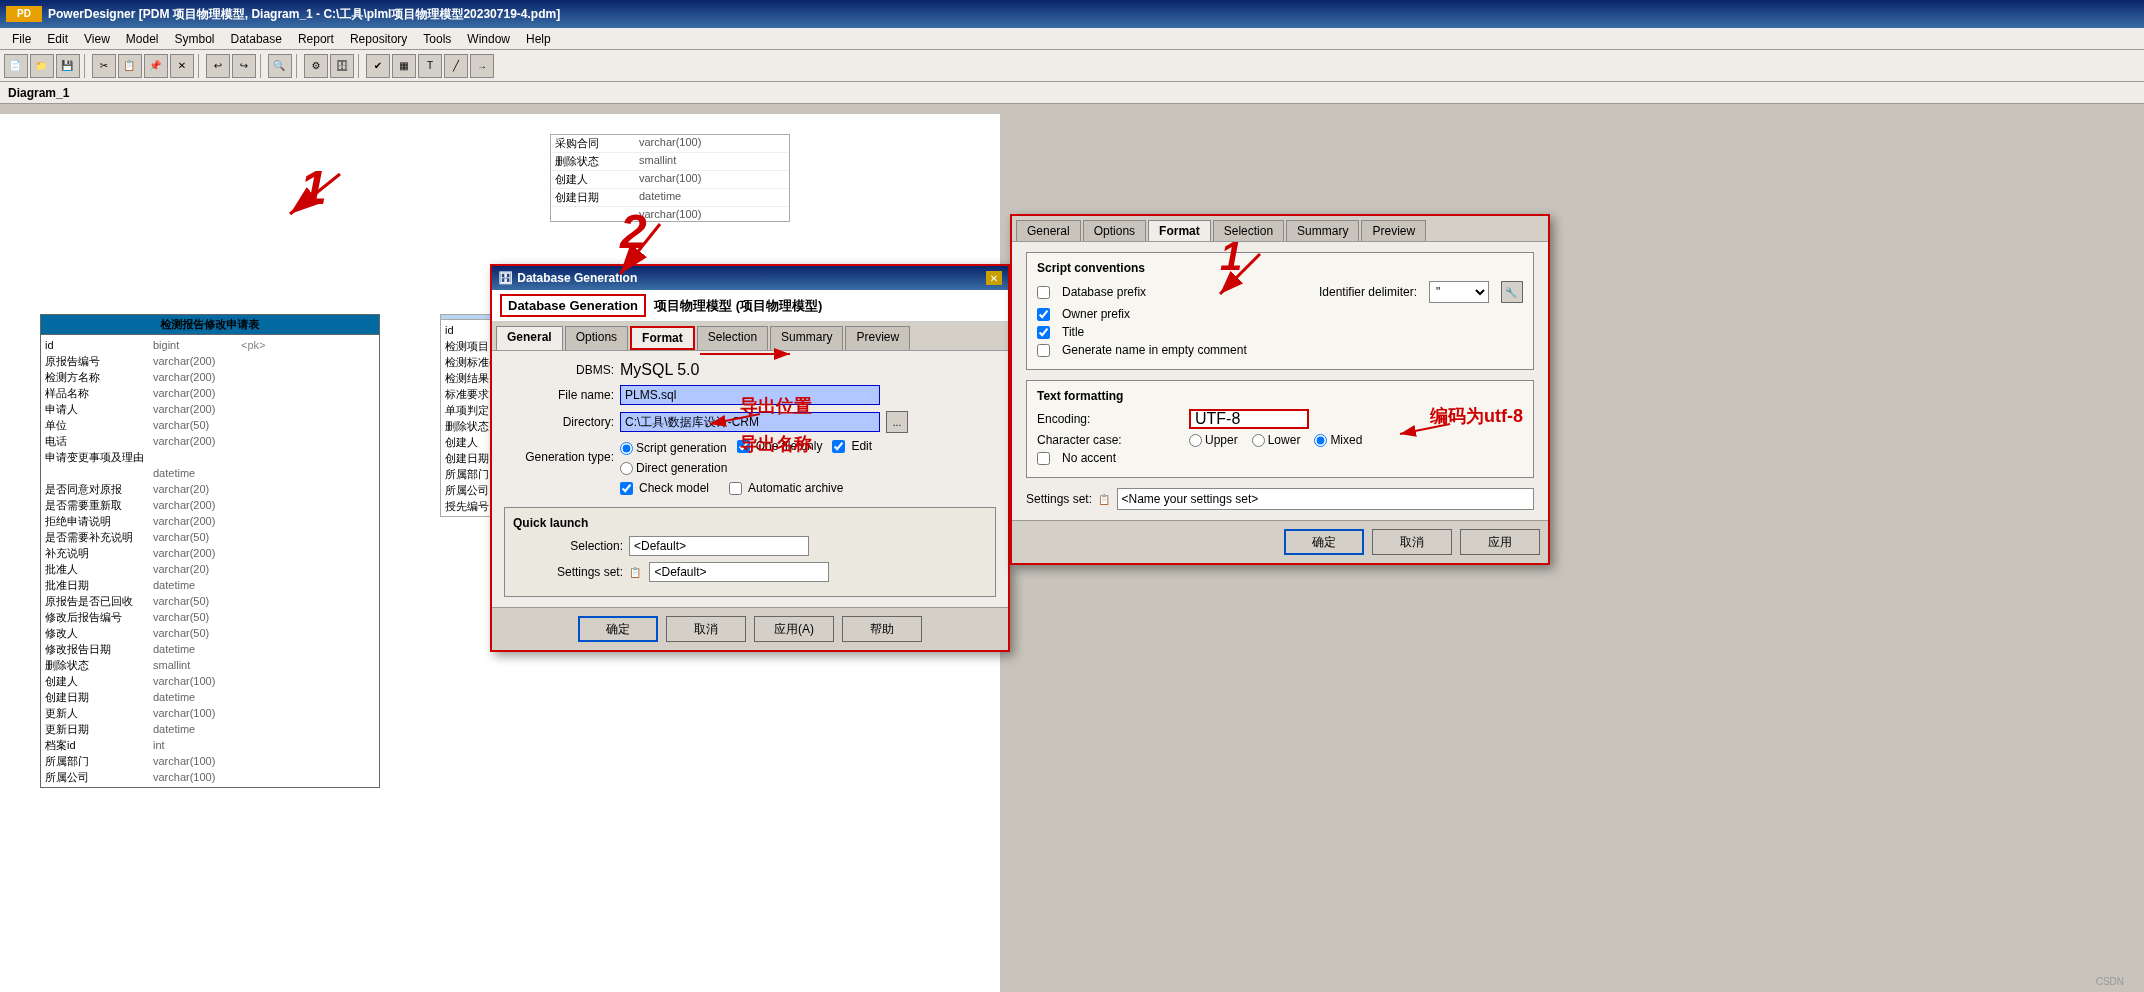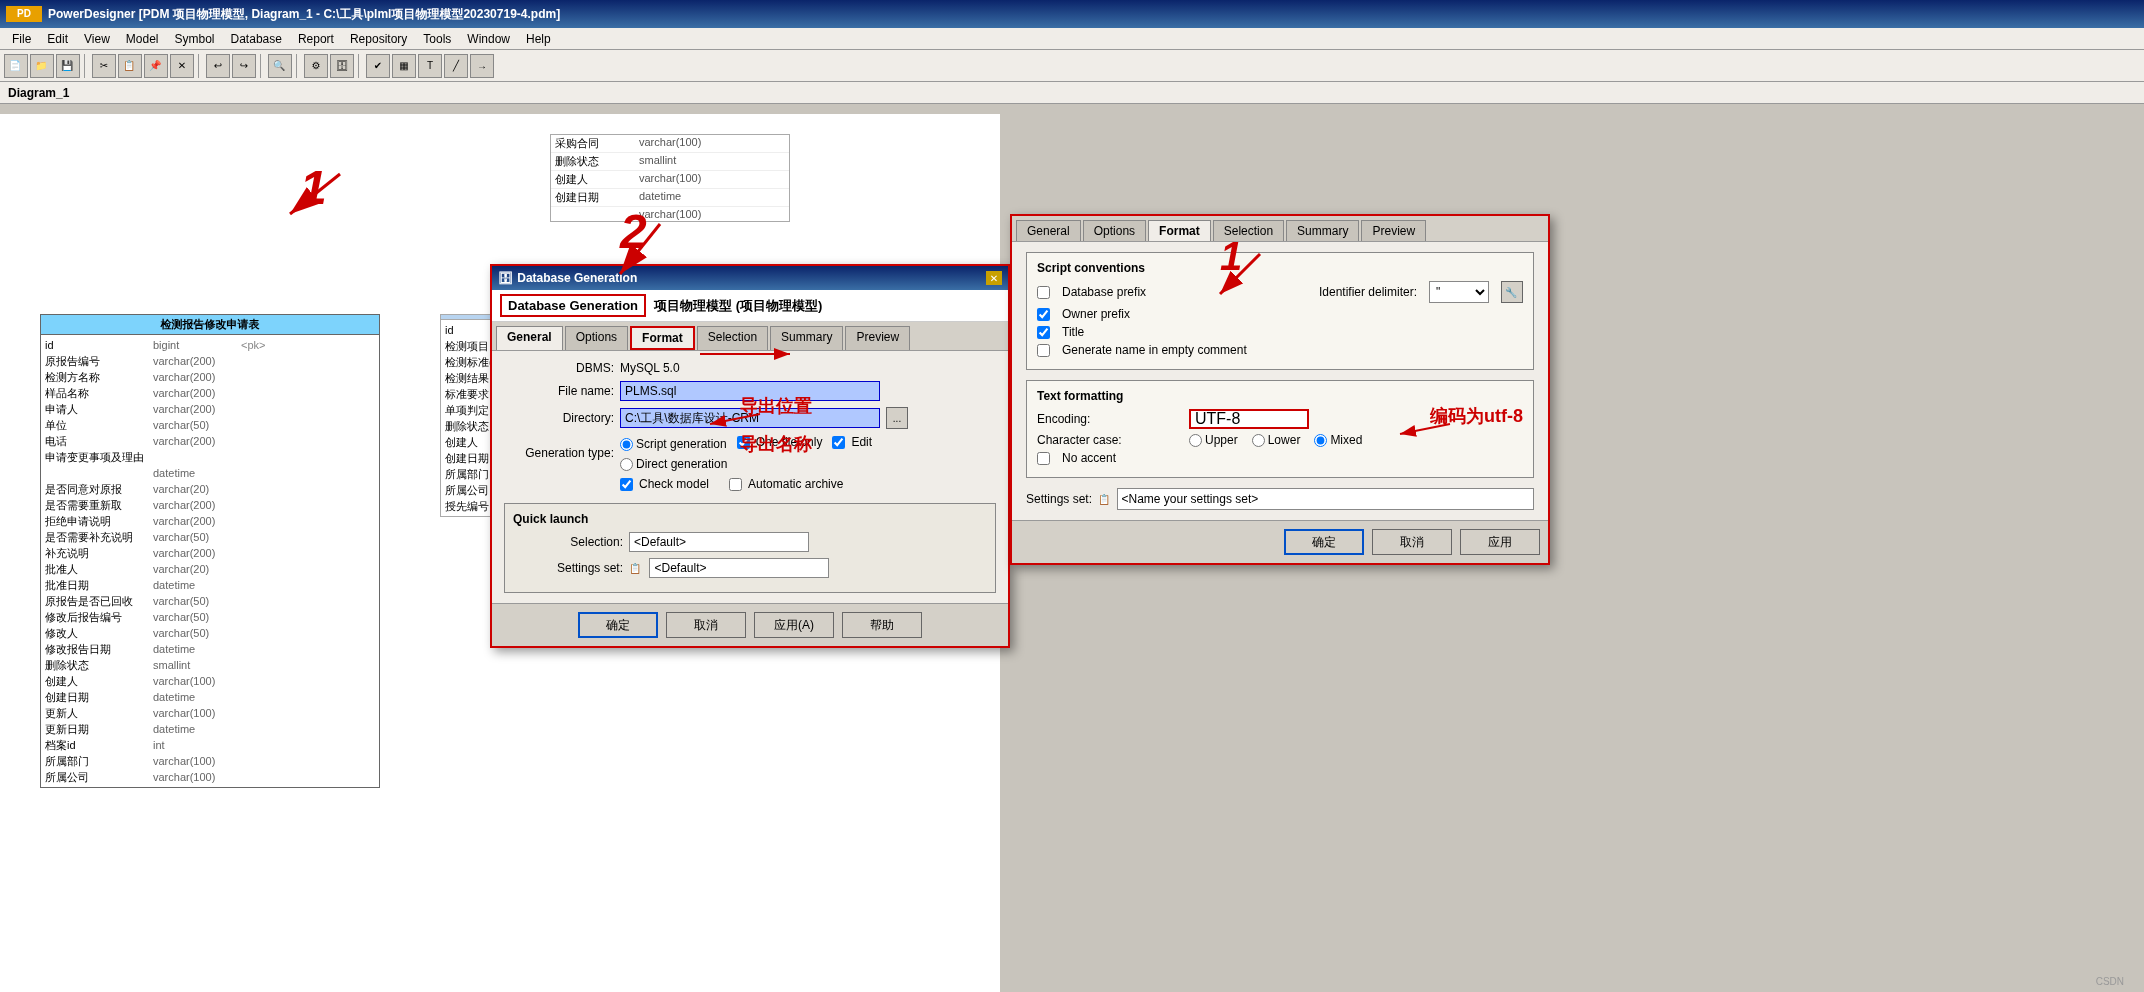--- a/index.html
+++ b/index.html
@@ -102,21 +102,21 @@
     }
 
     
     .db-table {
       position: absolute;
       border: 1px solid #666;
       background: white;
       font-size: 11px;
     }
     .db-table-header {
-      background: #7dd3fc;
+      background: #0369a1;
       padding: 2px 20px;
       font-weight: bold;
       text-align: center;
       border-bottom: 1px solid #666;
     }
     .db-table-body { padding: 2px 4px; }
     .db-table-row { display: flex; gap: 8px; line-height: 16px; }
     .db-table-row .col1 { width: 100px; color: #000; }
     .db-table-row .col2 { width: 80px; color: #666; }
     .db-table-row .col3 { color: #888; }
@@ -209,21 +209,21 @@
       margin-bottom: 6px;
       gap: 6px;
     }
     .form-label {
       width: 110px;
       font-size: 12px;
       text-align: right;
     }
     .form-value {
       flex: 1;
-      font-size: 12px;
+      font-size: 16px;
     }
     .form-input {
       border: 1px solid #888;
       background: white;
       padding: 2px 4px;
       font-size: 12px;
       height: 20px;
     }
     .form-input-highlight {
       background: #b0c8ff;

